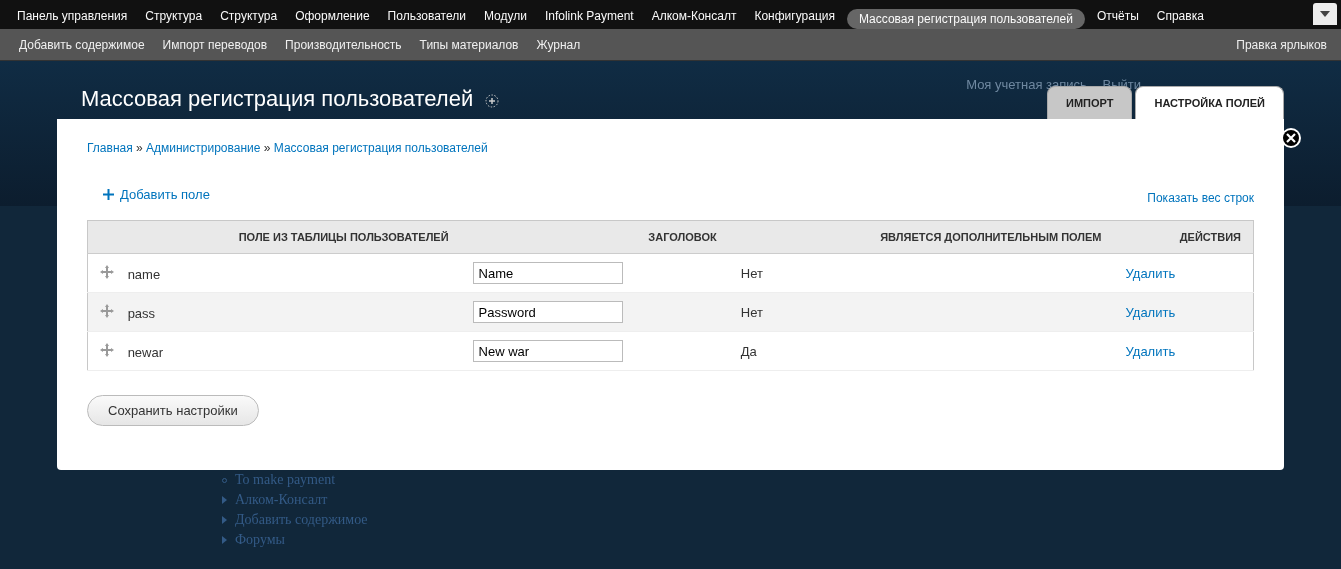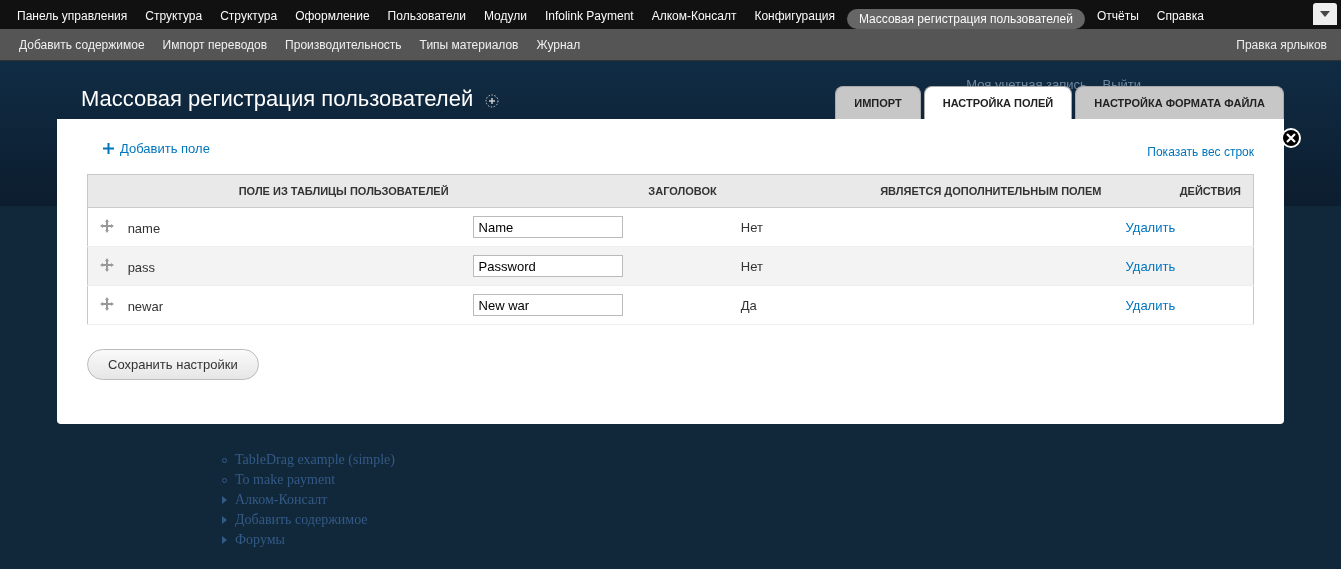--- a/index.html
+++ b/index.html
@@ -326,33 +326,35 @@
       <span class="extra-icon">
         <svg width="14" height="14" viewBox="0 0 14 14">
             <circle cx="7" cy="7" r="6" fill="none" stroke="#ccc" stroke-width="1" stroke-dasharray="1.5 1.5"></circle>
             <path d="M7 4v6M4 7h6" stroke="#ccc" stroke-width="1.5"></path>
           </svg>
       </span>
     </h1>
     <div class="tabs">
       <div class="tab">ИМПОРТ</div>
       <div class="tab active">НАСТРОЙКА ПОЛЕЙ</div>
-      <div class="tab">НАСТРОЙКА ФОРМАТА ФАЙЛА</div>
     </div>
   </div>
 
   <div class="overlay-body">
     <div class="close-btn">
       <svg viewBox="0 0 22 22">
         <circle cx="11" cy="11" r="10" fill="#fff"></circle>
         <circle cx="11" cy="11" r="8" fill="#000"></circle>
         <path d="M7 7 L15 15 M15 7 L7 15" stroke="#fff" stroke-width="2.2"></path>
       </svg>
     </div>
 
+    <div class="breadcrumb">
+      <a>Главная</a><span> » </span><a>Администрирование</a><span> » </span><a>Массовая регистрация пользователей</a>
+    </div>
 
     <span class="add-field">
       <svg width="11" height="11" viewBox="0 0 11 11">
           <path d="M5.5 0v11M0 5.5h11" stroke="#0074bd" stroke-width="2"></path>
         </svg>
       <span>Добавить поле</span>
     </span>
 
     <span class="show-weights">Показать вес строк</span>
 

